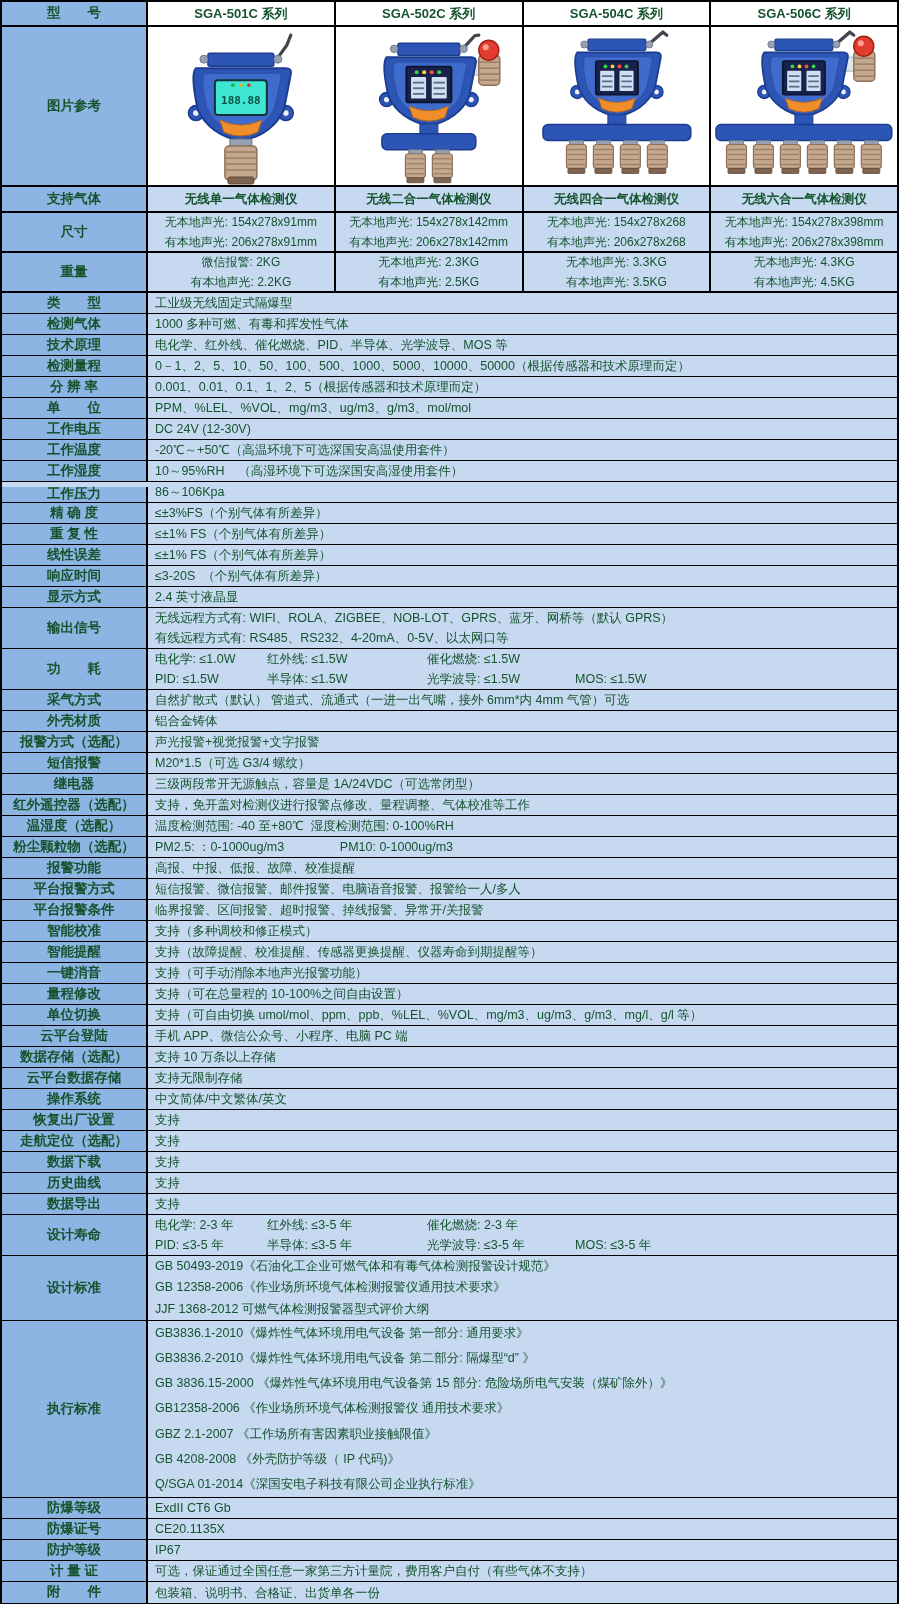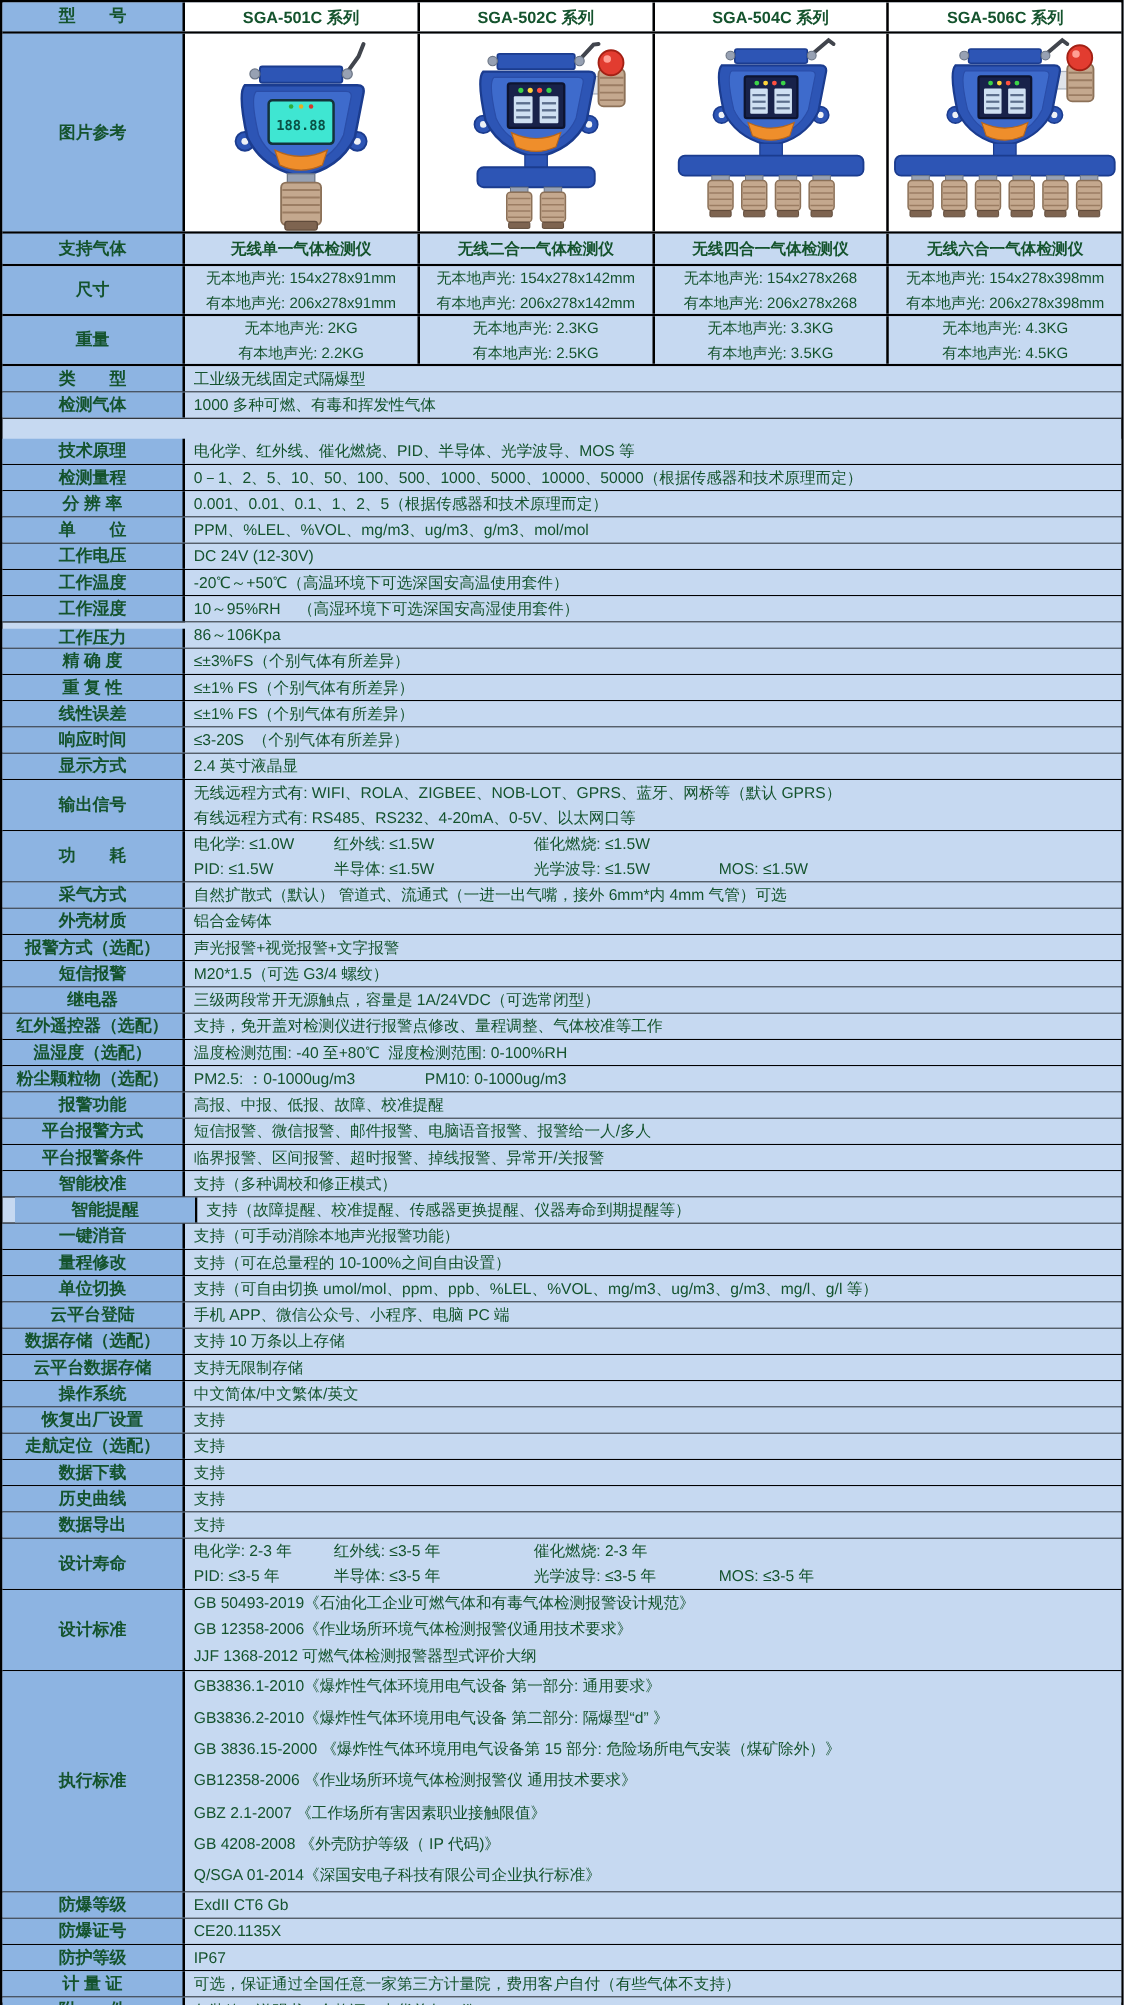--- a/index.html
+++ b/index.html
@@ -299,21 +299,21 @@
     </div>
     <div class="dcell">
       <div>无本地声光: 154x278x398mm</div>
       <div>有本地声光: 206x278x398mm</div>
     </div>
   </div>
 
   <div class="row r-wt">
     <div class="lcell">重量</div>
     <div class="dcell">
-      <div>无本地声光: 2KG</div>
+      <div>微信报警: 2KG</div>
       <div>有本地声光: 2.2KG</div>
     </div>
     <div class="dcell">
       <div>无本地声光: 2.3KG</div>
       <div>有本地声光: 2.5KG</div>
     </div>
     <div class="dcell">
       <div>无本地声光: 3.3KG</div>
       <div>有本地声光: 3.5KG</div>
     </div>
@@ -329,21 +329,21 @@
         <div class="vcell">
           <div class="vline" style="height: 20px; line-height: 20px;">工业级无线固定式隔爆型</div>
         </div>
       </div>
       <div class="row" style="height: 21px;">
         <div class="lcell">检测气体</div>
         <div class="vcell">
           <div class="vline" style="height: 20px; line-height: 20px;">1000 多种可燃、有毒和挥发性气体</div>
         </div>
       </div>
-      <div class="row" style="height: 21px; margin-top: 16px;">
+      <div class="row" style="height: 21px;">
         <div class="lcell">技术原理</div>
         <div class="vcell">
           <div class="vline" style="height: 20px; line-height: 20px;">电化学、红外线、催化燃烧、PID、半导体、光学波导、MOS 等</div>
         </div>
       </div>
       <div class="row" style="height: 21px;">
         <div class="lcell">检测量程</div>
         <div class="vcell">
           <div class="vline" style="height: 20px; line-height: 20px;">0－1、2、5、10、50、100、500、1000、5000、10000、50000（根据传感器和技术原理而定）</div>
         </div>
@@ -493,21 +493,21 @@
         <div class="vcell">
           <div class="vline" style="height: 20px; line-height: 20px;">临界报警、区间报警、超时报警、掉线报警、异常开/关报警</div>
         </div>
       </div>
       <div class="row" style="height: 21px;">
         <div class="lcell">智能校准</div>
         <div class="vcell">
           <div class="vline" style="height: 20px; line-height: 20px;">支持（多种调校和修正模式）</div>
         </div>
       </div>
-      <div class="row" style="height: 21px; padding-left: 10px;">
+      <div class="row" style="height: 21px;">
         <div class="lcell">智能提醒</div>
         <div class="vcell">
           <div class="vline" style="height: 20px; line-height: 20px;">支持（故障提醒、校准提醒、传感器更换提醒、仪器寿命到期提醒等）</div>
         </div>
       </div>
       <div class="row" style="height: 21px;">
         <div class="lcell">一键消音</div>
         <div class="vcell">
           <div class="vline" style="height: 20px; line-height: 20px;">支持（可手动消除本地声光报警功能）</div>
         </div>

